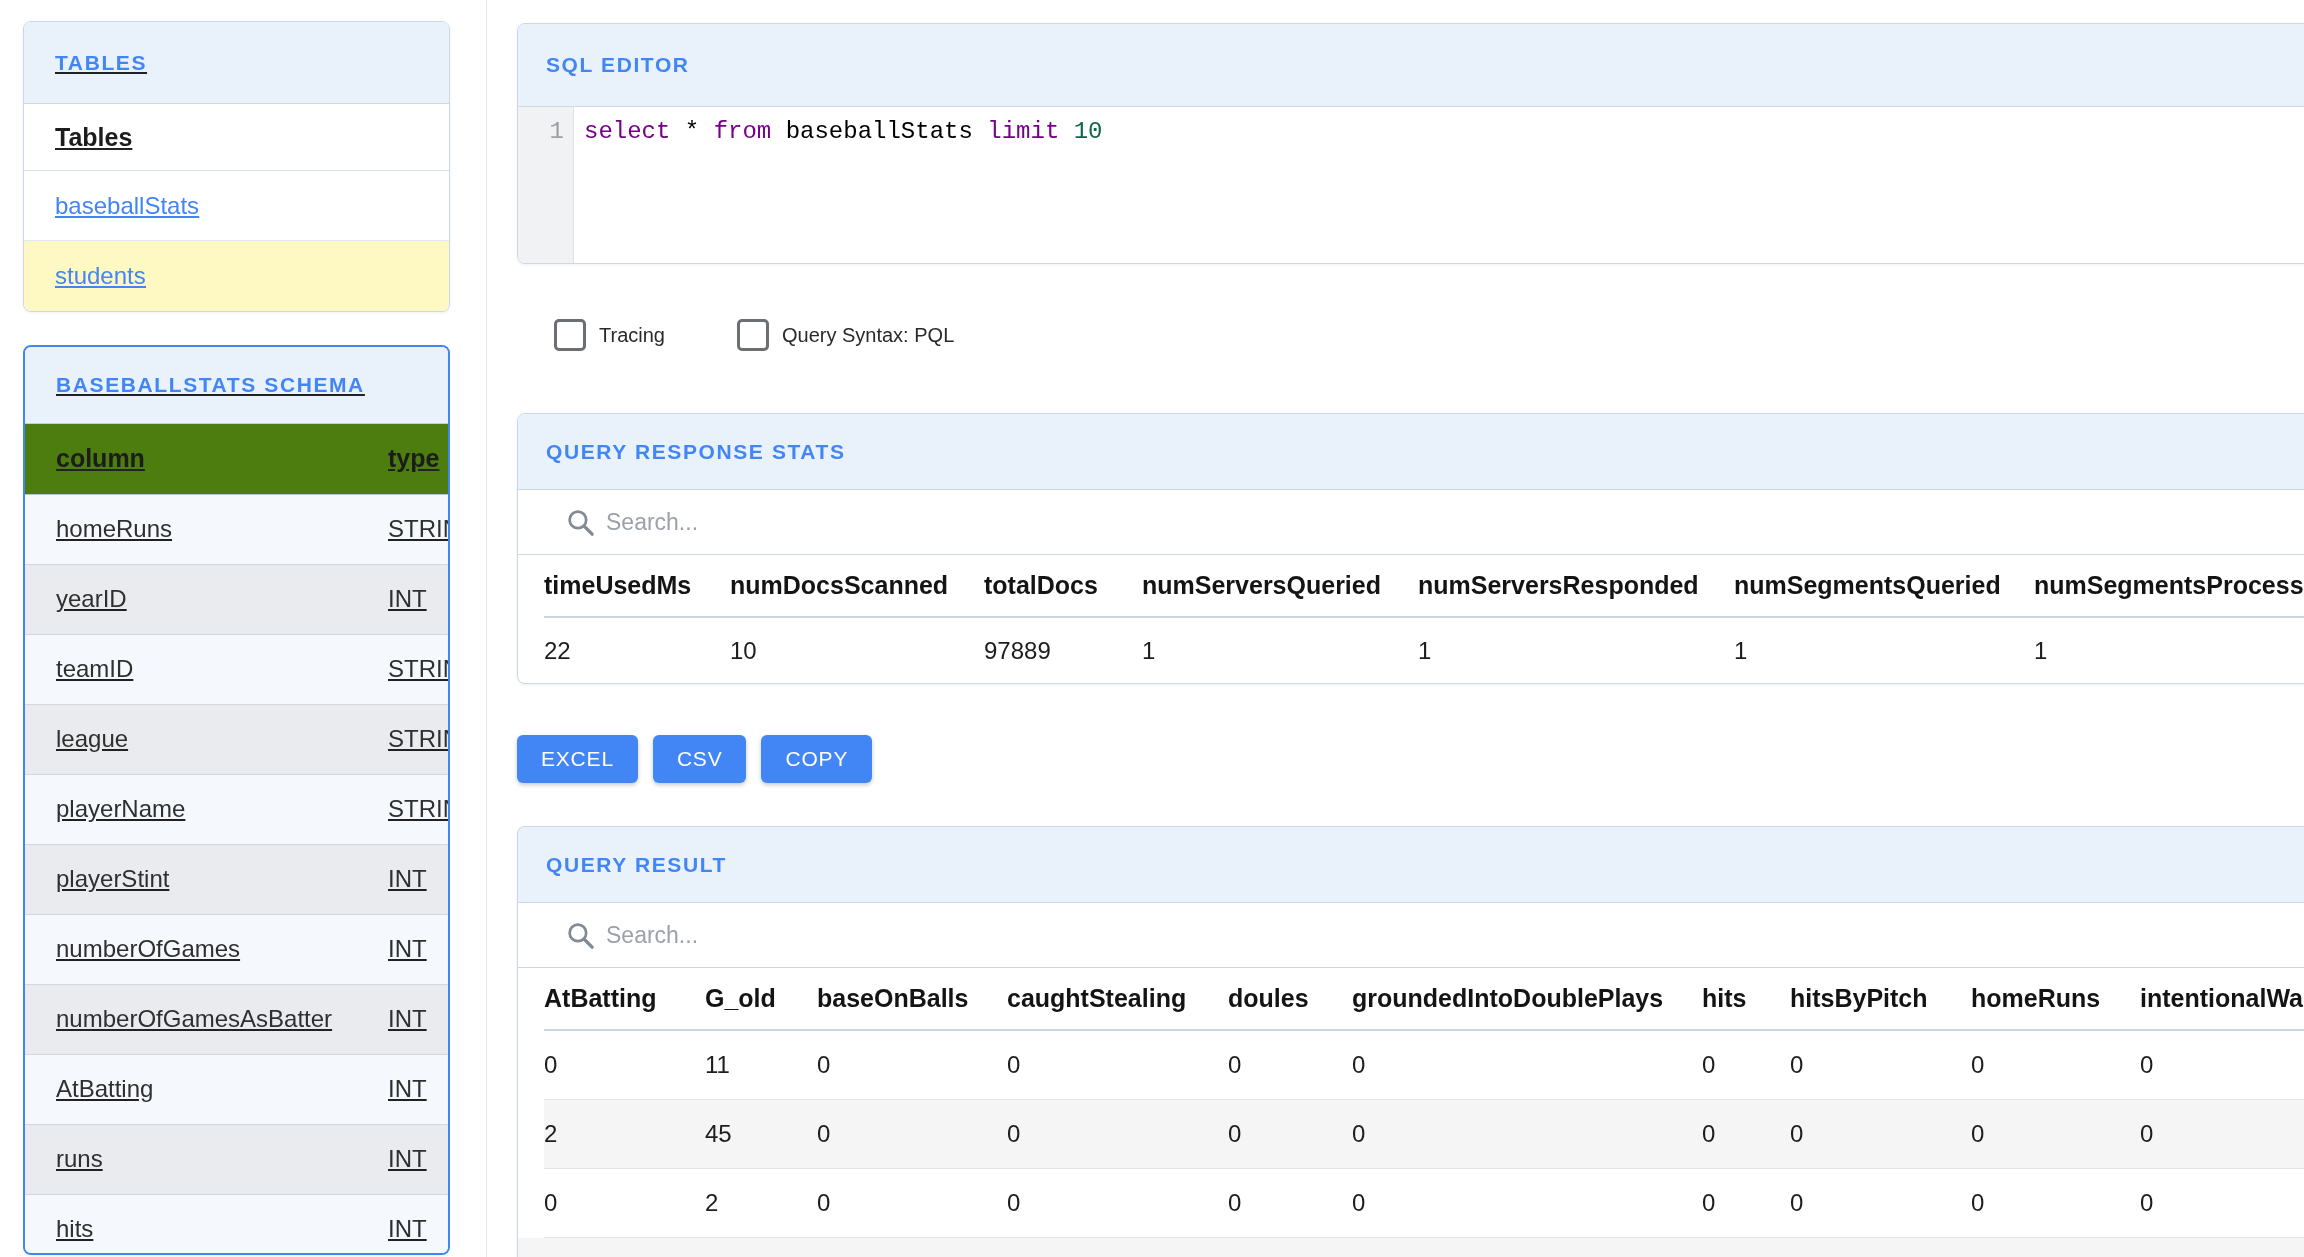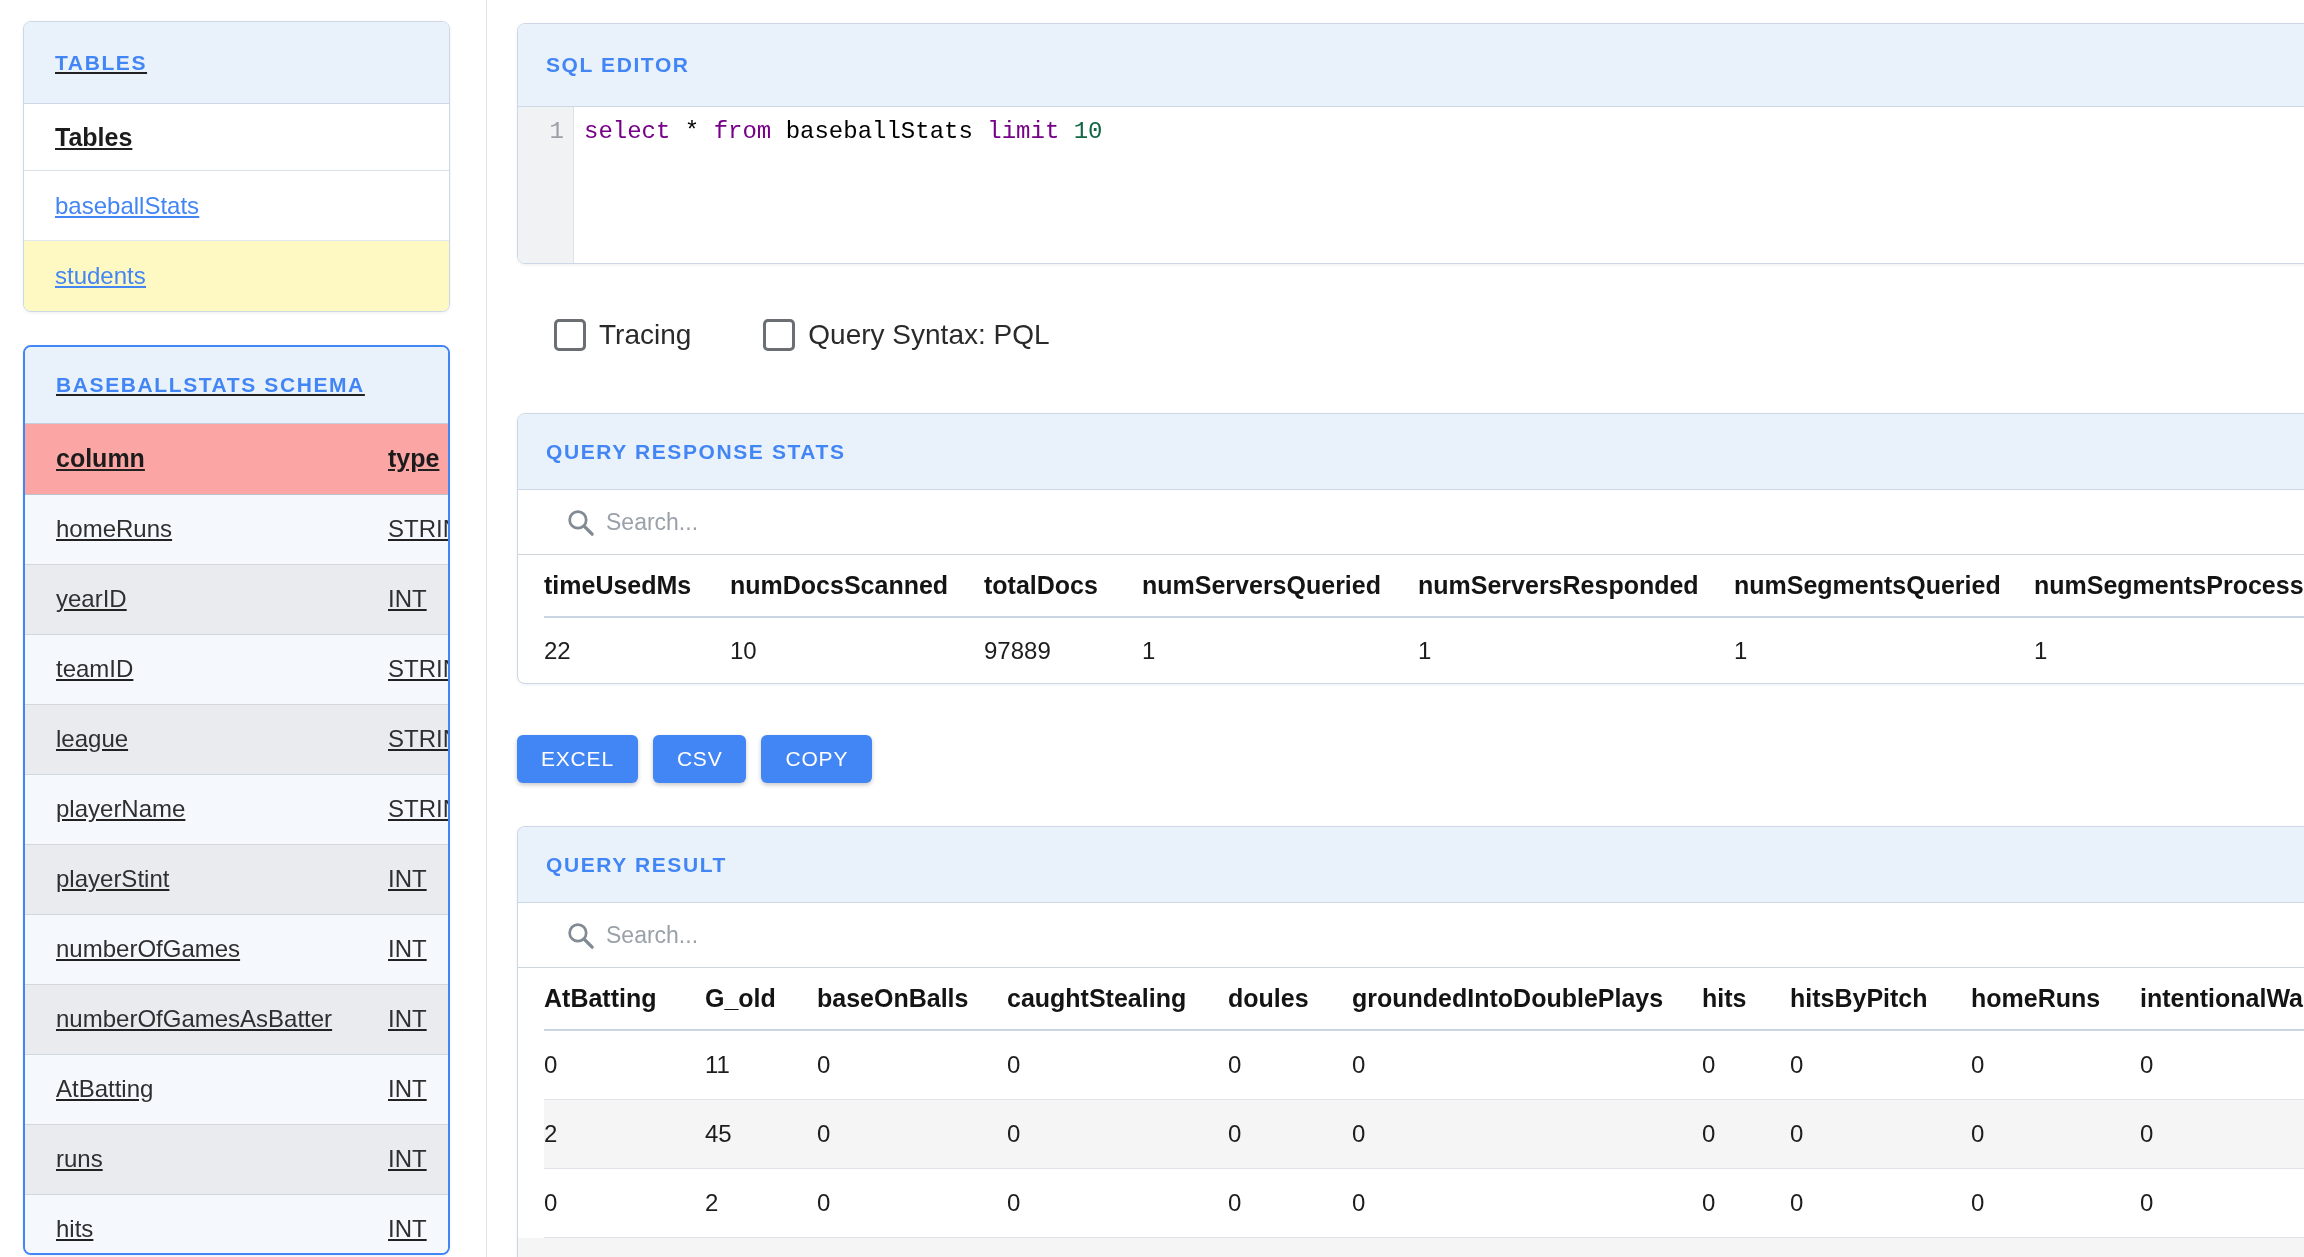--- a/index.html
+++ b/index.html
@@ -20,21 +20,21 @@
   .table-link-row { height:70px; display:flex; align-items:center; padding-left:31px;
                     border-bottom:1px solid #e2e8ef; }
   .table-link-row:last-child { border-bottom:none; background:#fef9c3; }
   .table-link { color:#4285f4; font-size:24px; text-decoration:underline; cursor:pointer; }
 
   .schema-panel { margin-top:33px; border:2px solid #4285f4; height:910px; }
   .schema-panel .side-head { height:77px; border-bottom:1px solid #c3cedd; }
   table { border-collapse:collapse; table-layout:fixed; }
   .schema-table { width:100%; }
   .schema-table th { text-align:left; font-size:25px; font-weight:bold; color:#1c1c1c;
-                     height:70px; padding-left:31px; background:#fca5a5;
+                     height:70px; padding-left:31px; background:#4d7c0f;
                      border-bottom:1px solid #b9c3cf; white-space:nowrap; overflow:hidden; }
   .schema-table td { font-size:24px; color:#2f2f2f; height:70px; padding-left:31px;
                      border-bottom:1px solid #d3d8de; white-space:nowrap; overflow:hidden; }
   .schema-table tbody tr:nth-child(odd)  td { background:#f5f8fc; }
   .schema-table tbody tr:nth-child(even) td { background:#e9ebef; }
 
   
   .main { flex:1; padding:23px 41px 0 30px; }
   .card { border:1px solid #ccd8e6; border-radius:8px; background:#fff; overflow:hidden;
           box-shadow:0 1px 3px rgba(30,50,90,.08); position:relative; }
@@ -52,21 +52,21 @@
   .code-area { flex:1; padding:9px 0 0 10px; cursor:text; }
   .tok-keyword { color:#770088; }
   .tok-number  { color:#116644; }
   .tok-plain   { color:#000; }
 
   
   .controls-row { margin-top:39px; height:64px; display:flex; align-items:center; }
   .checkbox-group { display:flex; align-items:center; }
   .checkbox { width:32px; height:32px; border:3px solid #6b6f73; border-radius:5px;
               background:#fff; cursor:pointer; }
-  .checkbox-label { margin-left:13px; font-size:28px; color:#2a2a2a; }
+  .checkbox-label { margin-left:13px; font-size:20px; color:#2a2a2a; }
   .btn { background:#4285f4; color:#fff; border:none; border-radius:6px; cursor:pointer;
          font-family:"Liberation Sans", sans-serif; box-shadow:0 2px 4px rgba(0,0,0,.22); }
 
   
   .stats-card { margin-top:46px; height:271px; }
   .stats-card .card-head, .result-card .card-head { height:76px; }
   .search-row { height:65px; display:flex; align-items:center; padding-left:47px;
                 border-bottom:1px solid #cfd6de; }
   .search-input { border:none; outline:none; font-size:23px; color:#333; width:600px; margin-left:10px;
                   font-family:"Liberation Sans", sans-serif; background:transparent; }

